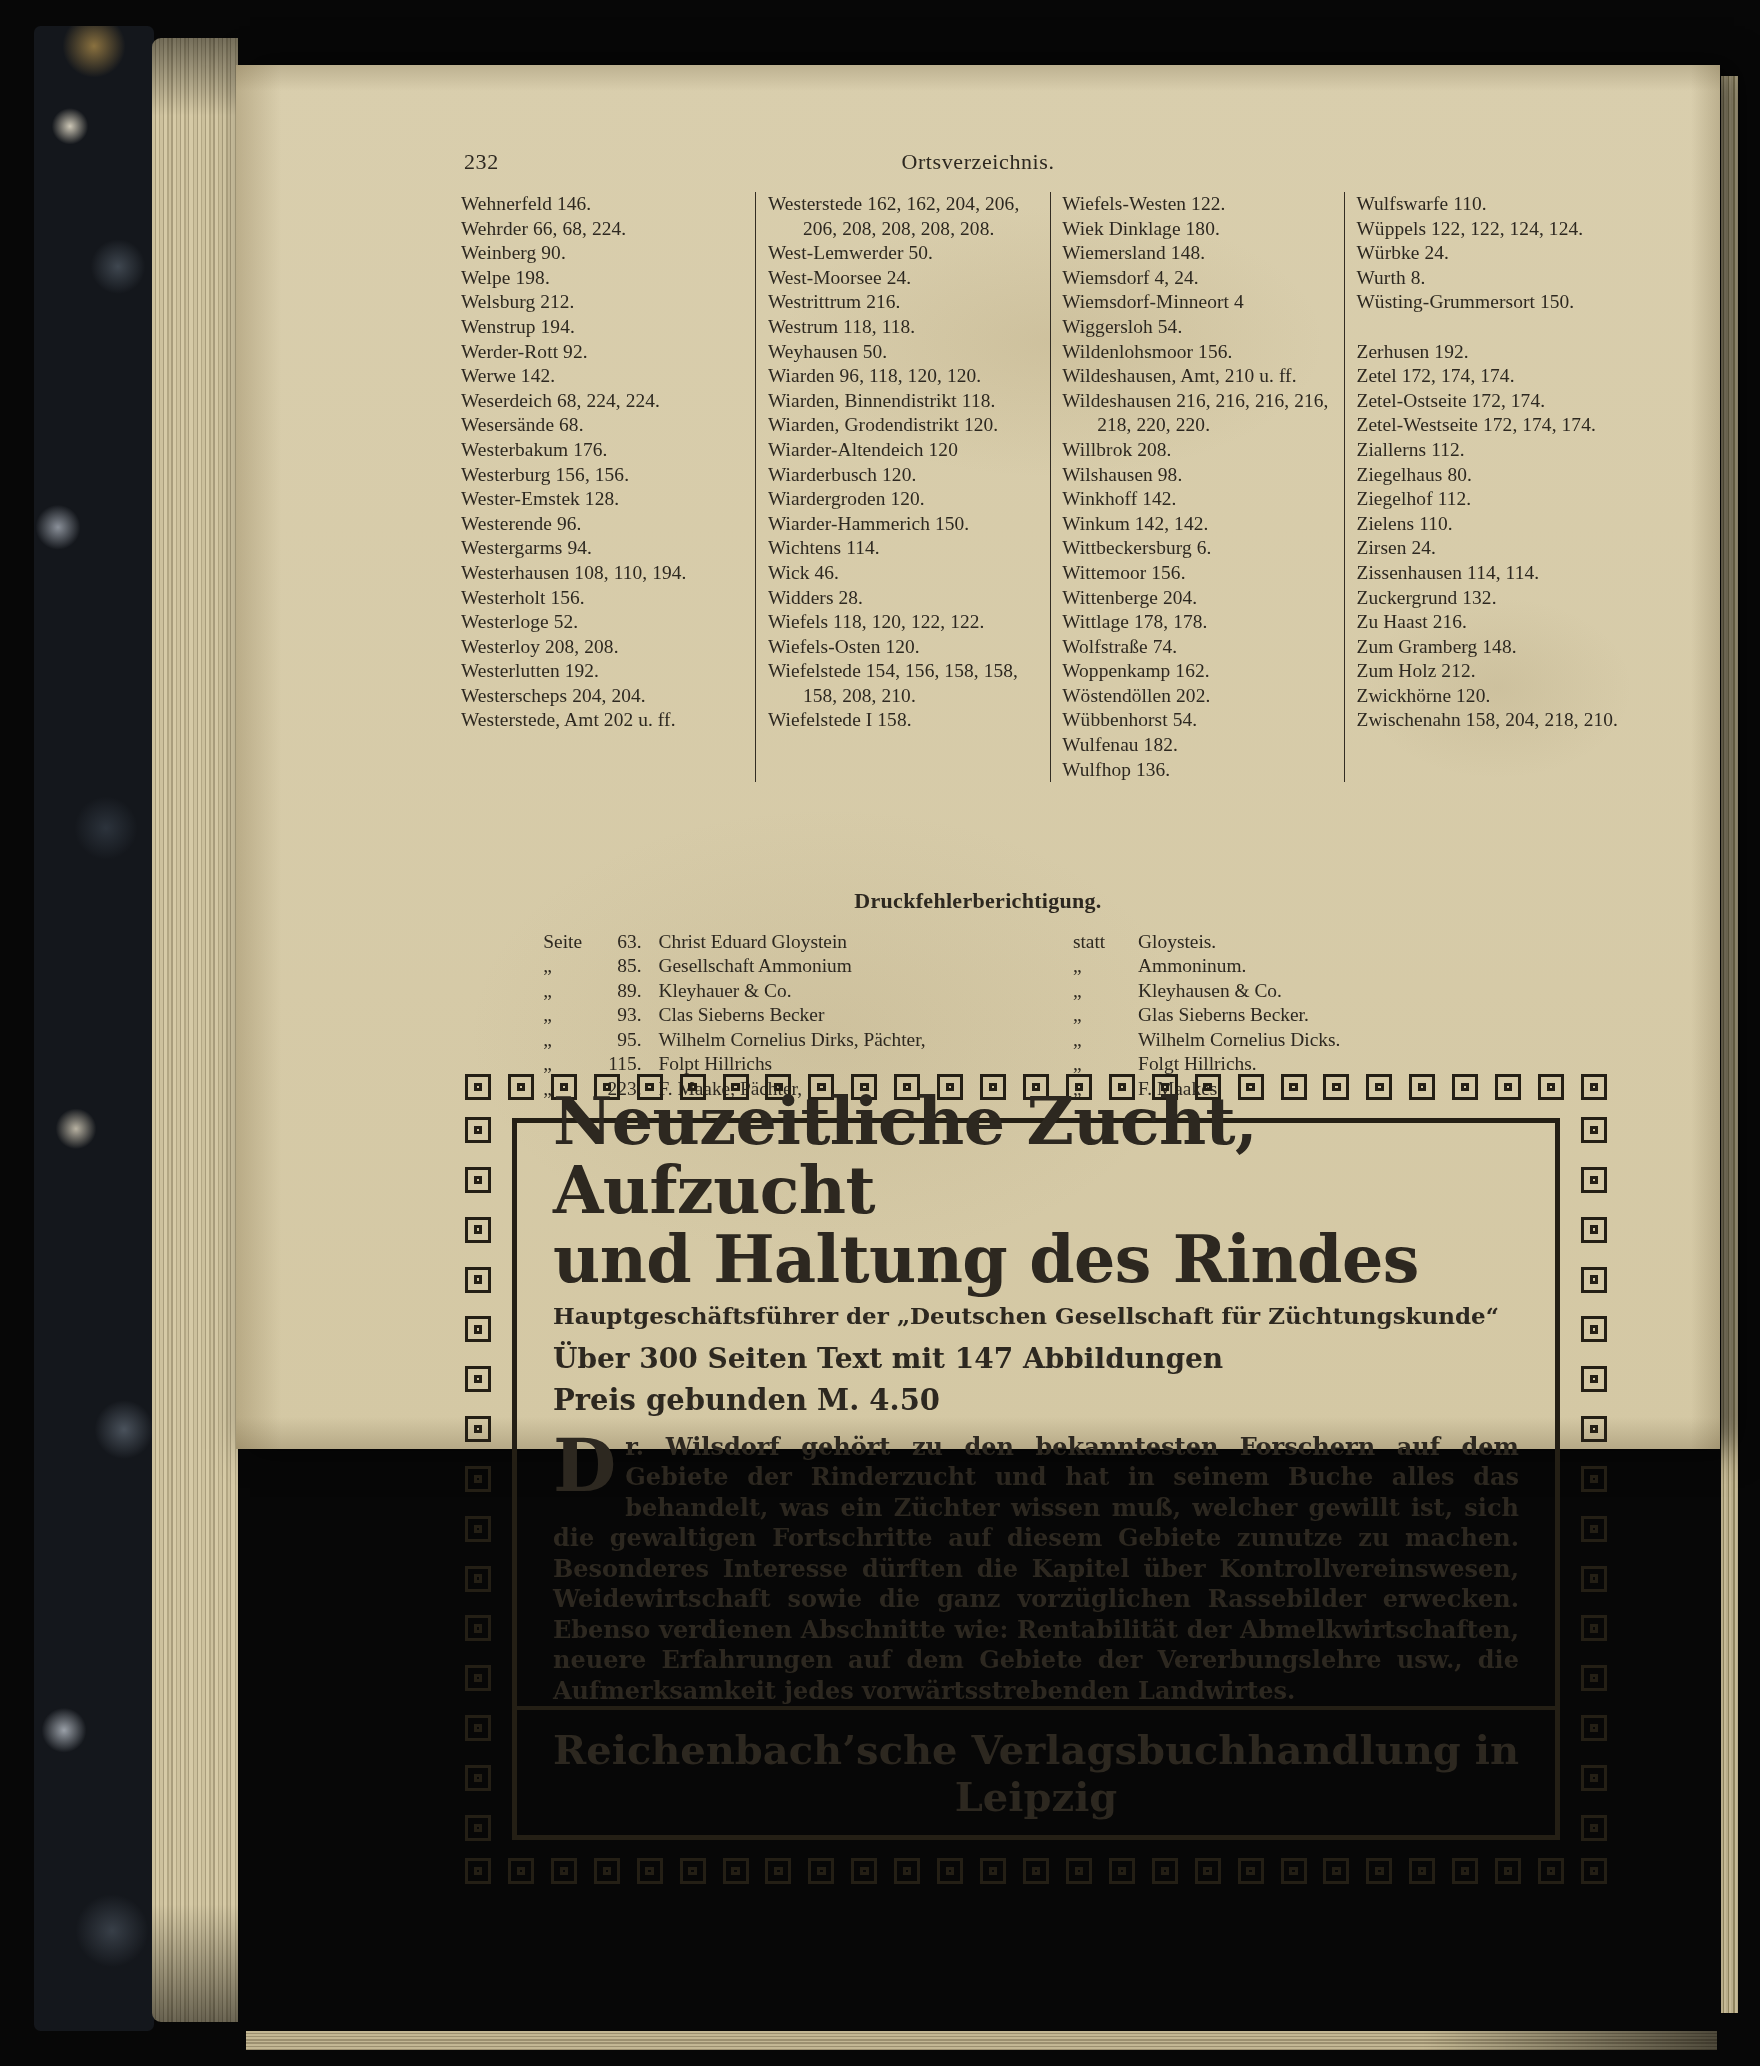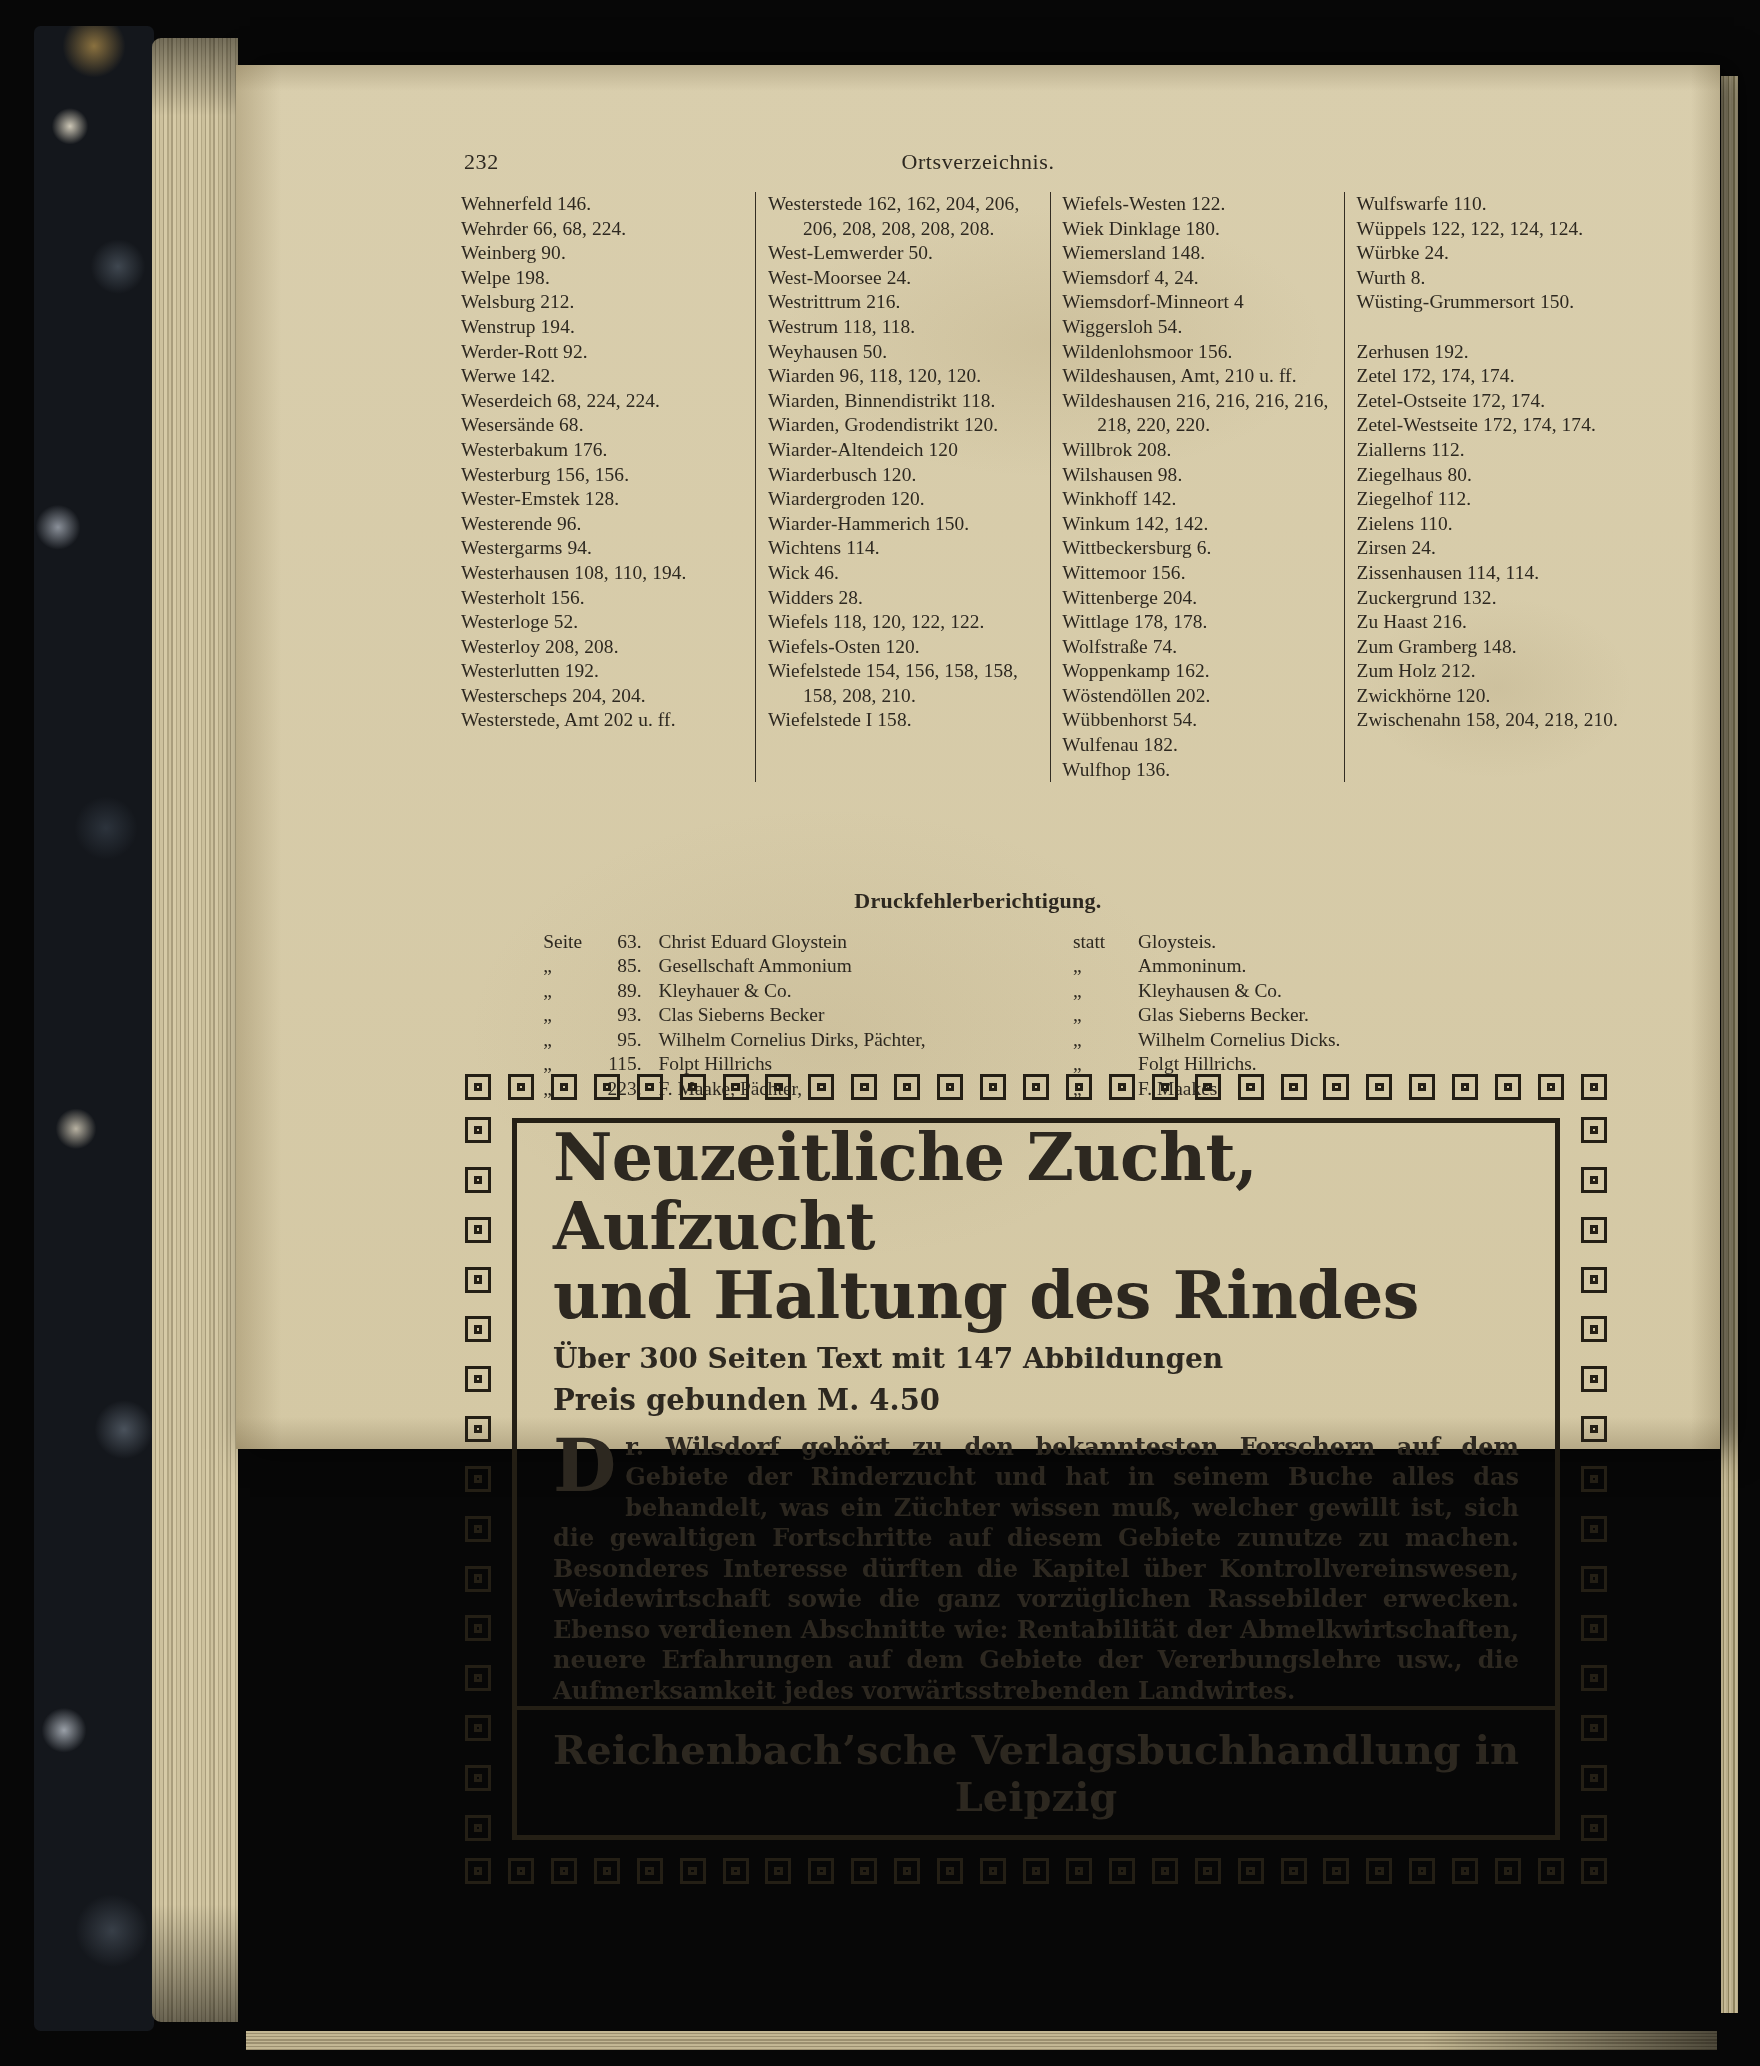--- a/index.html
+++ b/index.html
@@ -410,20 +410,21 @@
           <span class="orn"></span>
           <span class="orn"></span>
         </div>
 
       <div class="ad-inner">
         <div class="ad-box">
           <div class="ad-title">
             <div>Neuzeitliche Zucht, Aufzucht</div>
             <div>und Haltung des Rindes</div>
           </div>
+          <div class="ad-role">Hauptgeschäftsführer der „Deutschen Gesellschaft für Züchtungskunde“</div>
           <div class="ad-details">Über 300 Seiten Text mit 147 Abbildungen</div>
           <div class="ad-price">Preis gebunden M. 4.50</div>
           <p class="ad-body">Dr. Wilsdorf gehört zu den bekanntesten Forschern auf dem Gebiete der Rinderzucht und hat in seinem Buche alles das behandelt, was ein Züchter wissen muß, welcher gewillt ist, sich die gewaltigen Fortschritte auf diesem Gebiete zunutze zu machen. Besonderes Interesse dürften die Kapitel über Kontrollvereinswesen, Weidewirtschaft sowie die ganz vorzüglichen Rassebilder erwecken. Ebenso verdienen Abschnitte wie: Rentabilität der Abmelkwirtschaften, neuere Erfahrungen auf dem Gebiete der Vererbungslehre usw., die Aufmerksamkeit jedes vorwärtsstrebenden Landwirtes.</p>
           <div class="ad-publisher">Reichenbach’sche Verlagsbuchhandlung in Leipzig</div>
         </div>
       </div>
     </div>
 
   </div>
 </div>

